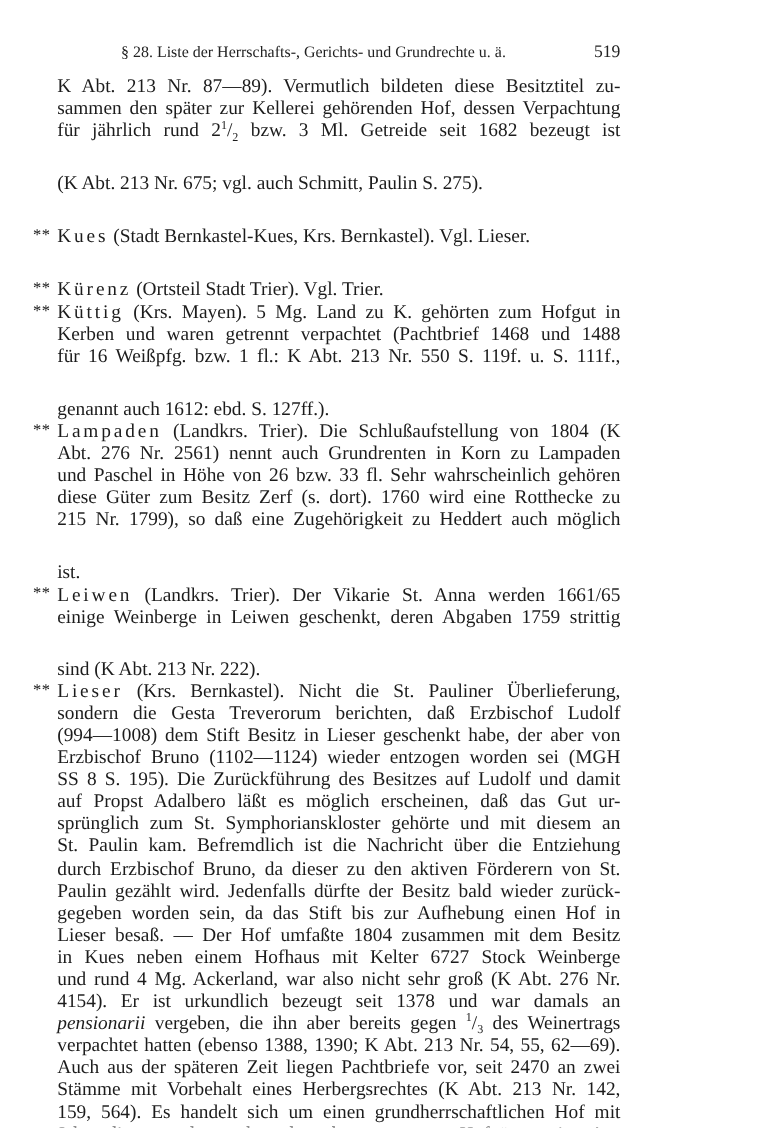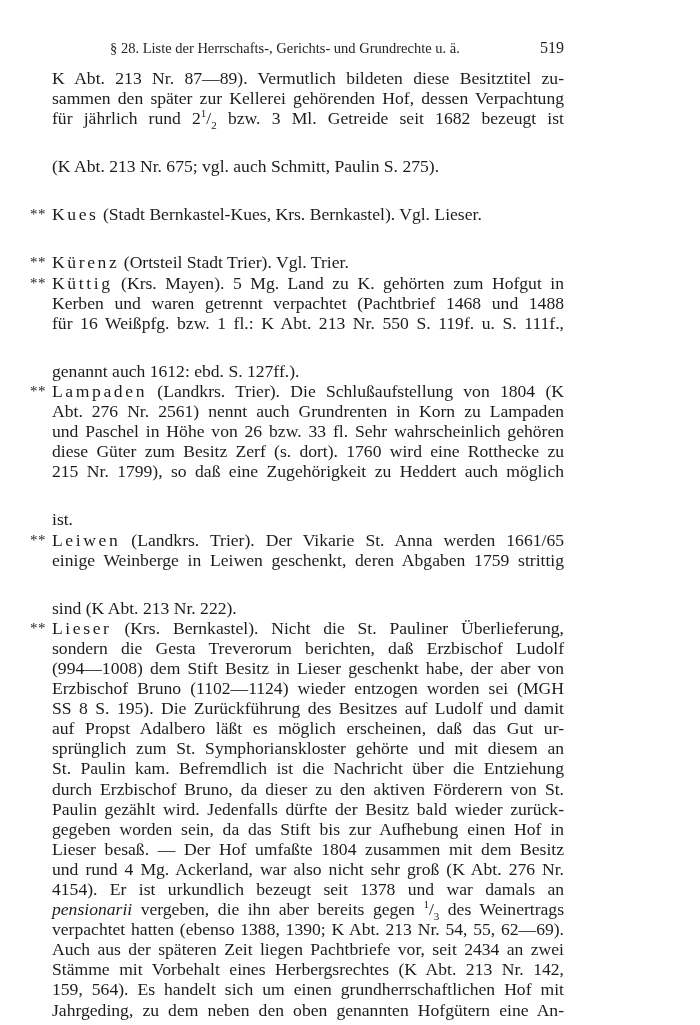--- a/index.html
+++ b/index.html
@@ -143,24 +143,25 @@
       <span class="line">(994—1008) dem Stift Besitz in Lieser geschenkt habe, der aber von</span>
       <span class="line">Erzbischof Bruno (1102—1124) wieder entzogen worden sei (MGH</span>
       <span class="line">SS 8 S. 195). Die Zurückführung des Besitzes auf Ludolf und damit</span>
       <span class="line">auf Propst Adalbero läßt es möglich erscheinen, daß das Gut ur-</span>
       <span class="line">sprünglich zum St. Symphorianskloster gehörte und mit diesem an</span>
       <span class="line">St. Paulin kam. Befremdlich ist die Nachricht über die Entziehung</span>
       <span class="line">durch Erzbischof Bruno, da dieser zu den aktiven Förderern von St.</span>
       <span class="line">Paulin gezählt wird. Jedenfalls dürfte der Besitz bald wieder zurück-</span>
       <span class="line">gegeben worden sein, da das Stift bis zur Aufhebung einen Hof in</span>
       <span class="line">Lieser besaß. — Der Hof umfaßte 1804 zusammen mit dem Besitz</span>
+      <span class="line">in Kues neben einem Hofhaus mit Kelter 6727 Stock Weinberge</span>
       <span class="line">und rund 4 Mg. Ackerland, war also nicht sehr groß (K Abt. 276 Nr.</span>
       <span class="line">4154). Er ist urkundlich bezeugt seit 1378 und war damals an</span>
       <span class="line"><span class="italic">pensionarii</span><span> vergeben, die ihn aber bereits gegen </span><sup>1</sup>/<sub>3</sub><span> des Weinertrags</span></span>
       <span class="line">verpachtet hatten (ebenso 1388, 1390; K Abt. 213 Nr. 54, 55, 62—69).</span>
-      <span class="line">Auch aus der späteren Zeit liegen Pachtbriefe vor, seit 2434 an zwei</span>
+      <span class="line">Auch aus der späteren Zeit liegen Pachtbriefe vor, seit 2470 an zwei</span>
       <span class="line">Stämme mit Vorbehalt eines Herbergsrechtes (K Abt. 213 Nr. 142,</span>
       <span class="line">159, 564). Es handelt sich um einen grundherrschaftlichen Hof mit</span>
       <span class="line">Jahrgeding, zu dem neben den oben genannten Hofgütern eine An-</span>
     </div>
 
   </div>
 </div>
 
 </body></html>

